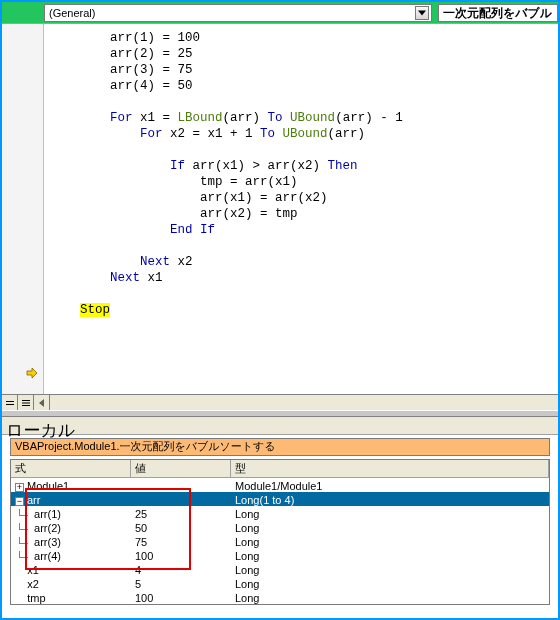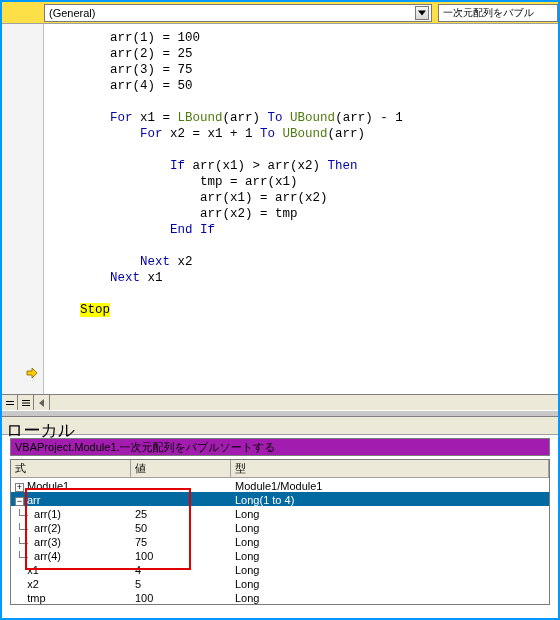--- a/index.html
+++ b/index.html
@@ -15,21 +15,21 @@
     width: 560px; height: 620px;
     border: 2px solid #0099ff;
     position: relative;
     background: #fff;
   }
   
   .topbar {
     display: flex;
     height: 22px;
     border-bottom: 1px solid #a0a0a0;
-    background: #fde047;
+    background: #22c55e;
   }
   .dd-general {
     background: #fff;
     border: 1px solid #7a7a7a;
     margin: 2px 2px 2px 42px;
     height: 18px;
     flex: 1;
     display: flex; align-items: center; justify-content: space-between;
     padding: 0 2px 0 4px;
     font-family: "Tahoma","MS Gothic",sans-serif;
@@ -37,22 +37,22 @@
   }
   .dd-proc {
     background: #fff;
     border: 1px solid #7a7a7a;
     margin: 2px 0 2px 4px;
     height: 18px;
     width: 120px;
     display: flex; align-items: center;
     padding: 0 4px;
     font-family: "MS Gothic",sans-serif;
-    font-size: 10px;
-    overflow: hidden; white-space: nowrap;
+    font-size: 12px;
+    overflow: hidden; white-space: nowrap; font-weight: bold;
   }
   .dd-arrow {
     width: 14px; height: 14px;
     background: linear-gradient(#f8f8f8,#d8d8d8);
     border: 1px solid #7a7a7a;
     display: flex; align-items:center; justify-content:center;
   }
   .dd-arrow svg { width: 8px; height: 6px; }
   
   .codewrap {
@@ -110,23 +110,23 @@
     height: 18px;
     background: #ece9d8;
     padding: 2px 4px;
     font-family: "MS UI Gothic","Tahoma",sans-serif;
     font-size: 17px;
     border-bottom: 1px solid #a0a0a0;
   }
   .locals-context {
     margin: 3px 8px;
     height: 18px;
-    background: #a21caf;
-    border: 1px solid #7a7a7a;
-    display:flex; align-items:center;
+    background: #fdba74;
+    border: 1px solid #7a7a7a;
+    display:flex; 
     padding: 0 4px;
     font-family: "Tahoma","MS Gothic",sans-serif;
     font-size: 11px;
   }
   .locals-grid {
     margin: 0 8px;
     border: 1px solid #7a7a7a;
     font-family: "Tahoma","MS Gothic",sans-serif;
     font-size: 11px;
     background:#fff;

